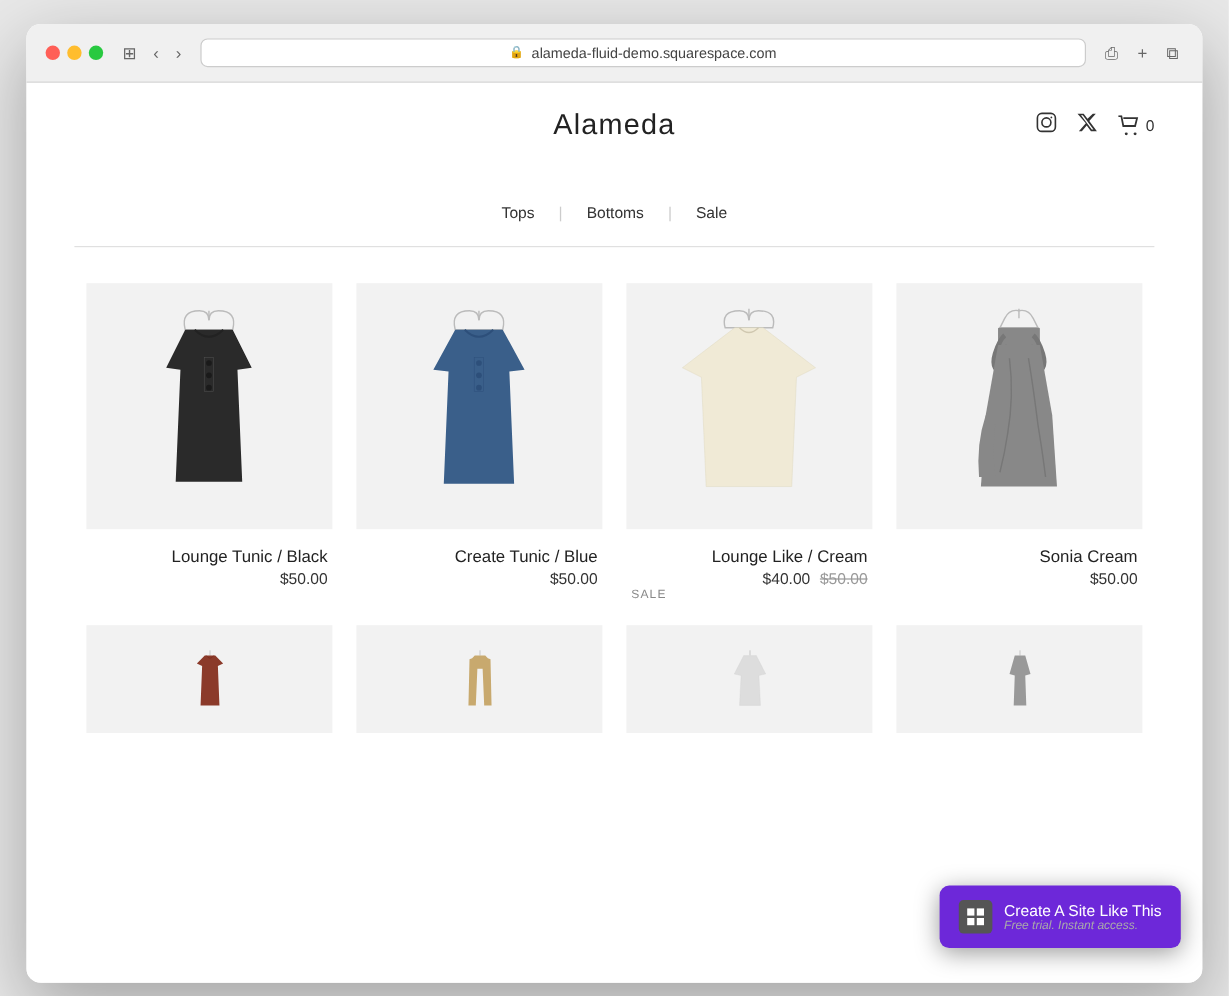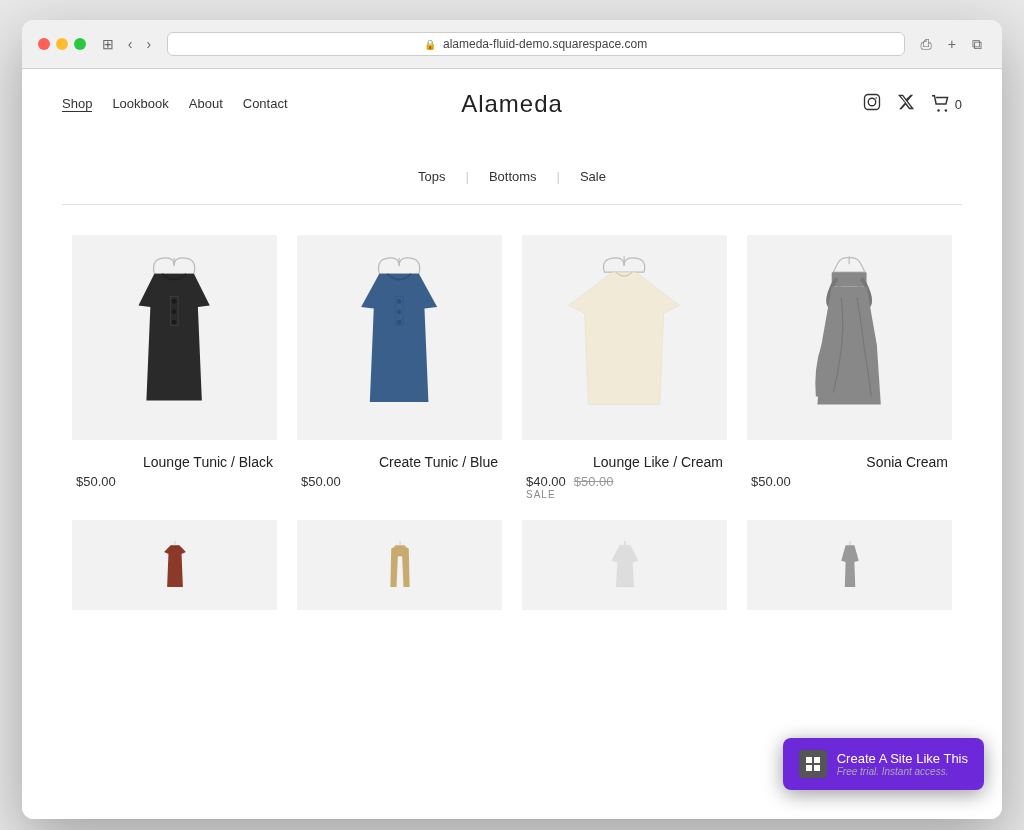--- a/index.html
+++ b/index.html
@@ -214,20 +214,21 @@
       font-weight: 400;
       text-align: right;
     }
 
     .product-price {
       font-size: 13px;
       color: #333;
       display: flex;
       align-items: center;
       gap: 8px;
+      justify-content: flex-end;
     }
 
     .price-original {
       text-decoration: line-through;
       color: #999;
     }
 
     .sale-badge {
       font-size: 10px;
       color: #888;
@@ -322,26 +323,20 @@
     <div class="browser-actions">
       <button class="browser-btn">⎙</button>
       <button class="browser-btn">+</button>
       <button class="browser-btn">⧉</button>
     </div>
   </div>
 
   <div class="site-content">
 
     <div class="site-header">
-      <nav class="nav-left">
-        <a class="nav-link active">Shop</a>
-        <a class="nav-link">Lookbook</a>
-        <a class="nav-link">About</a>
-        <a class="nav-link">Contact</a>
-      </nav>
       <div class="site-title">Alameda</div>
       <div class="nav-right">
         <a class="social-icon">
           <svg width="18" height="18" viewBox="0 0 24 24" fill="none" stroke="#333" stroke-width="1.8">
             <rect x="2" y="2" width="20" height="20" rx="5" ry="5"></rect>
             <circle cx="12" cy="12" r="5"></circle>
             <circle cx="17.5" cy="6.5" r="1" fill="#333" stroke="none"></circle>
           </svg>
         </a>
         <a class="social-icon">

